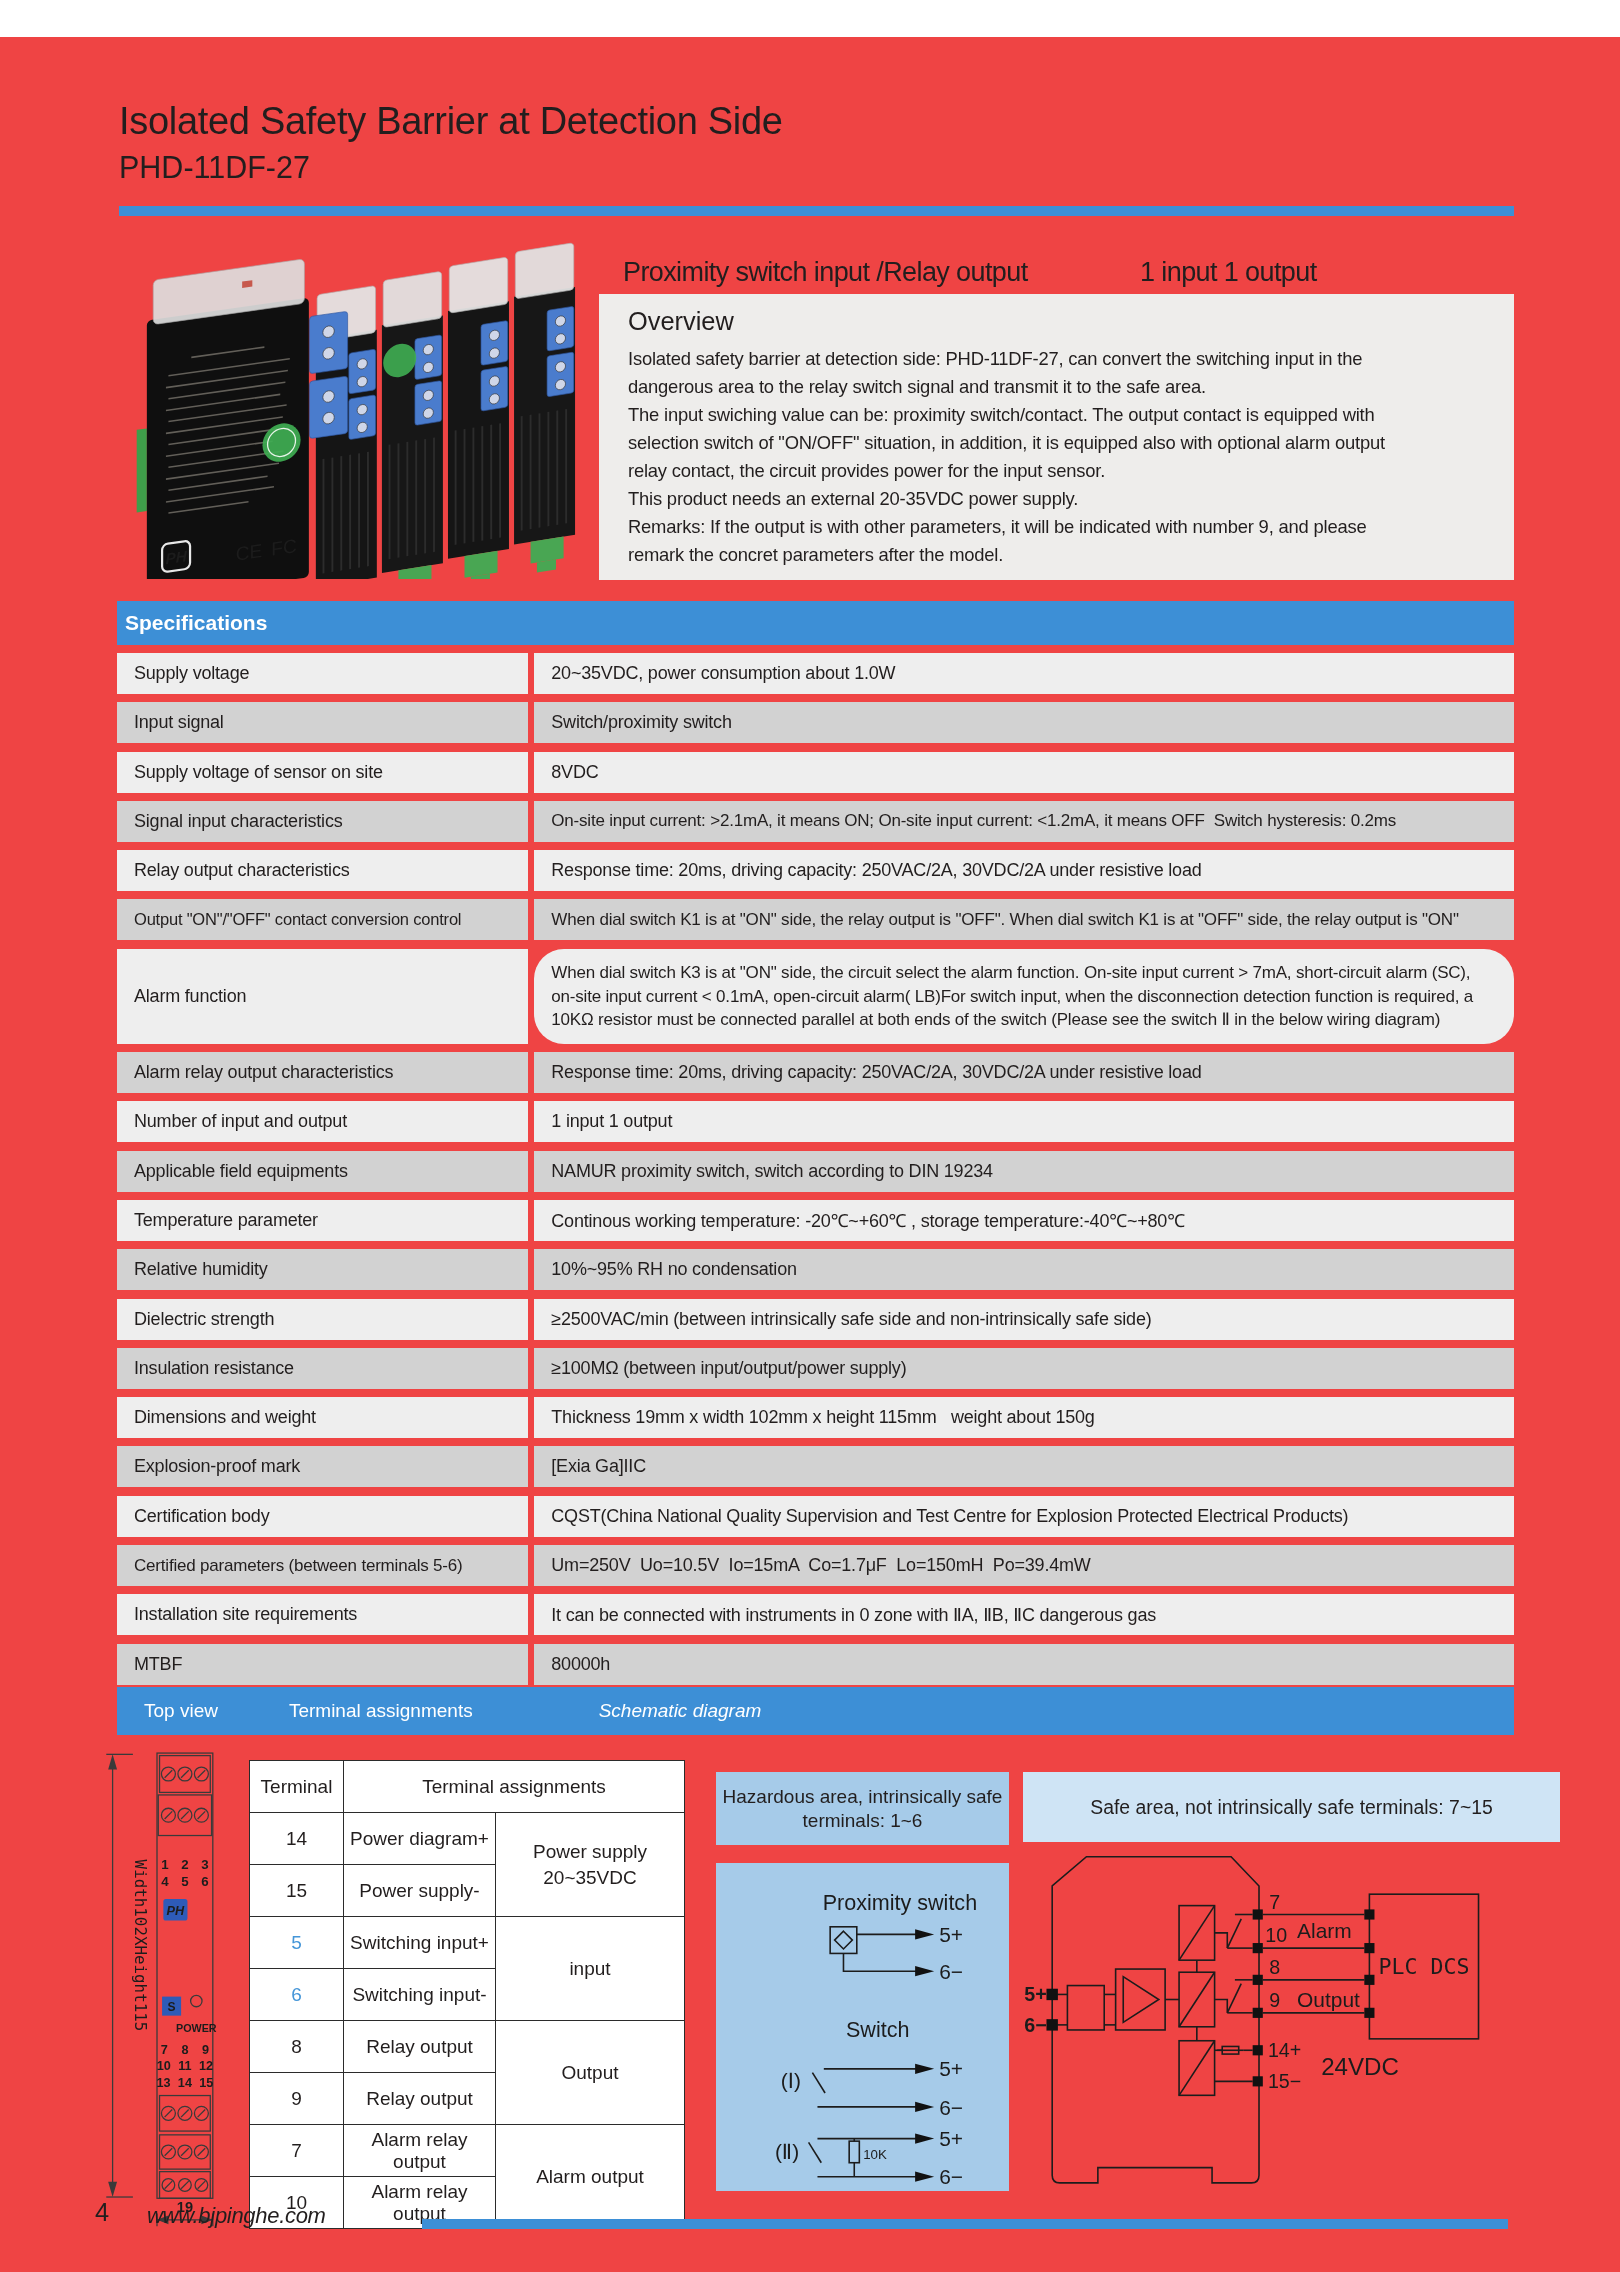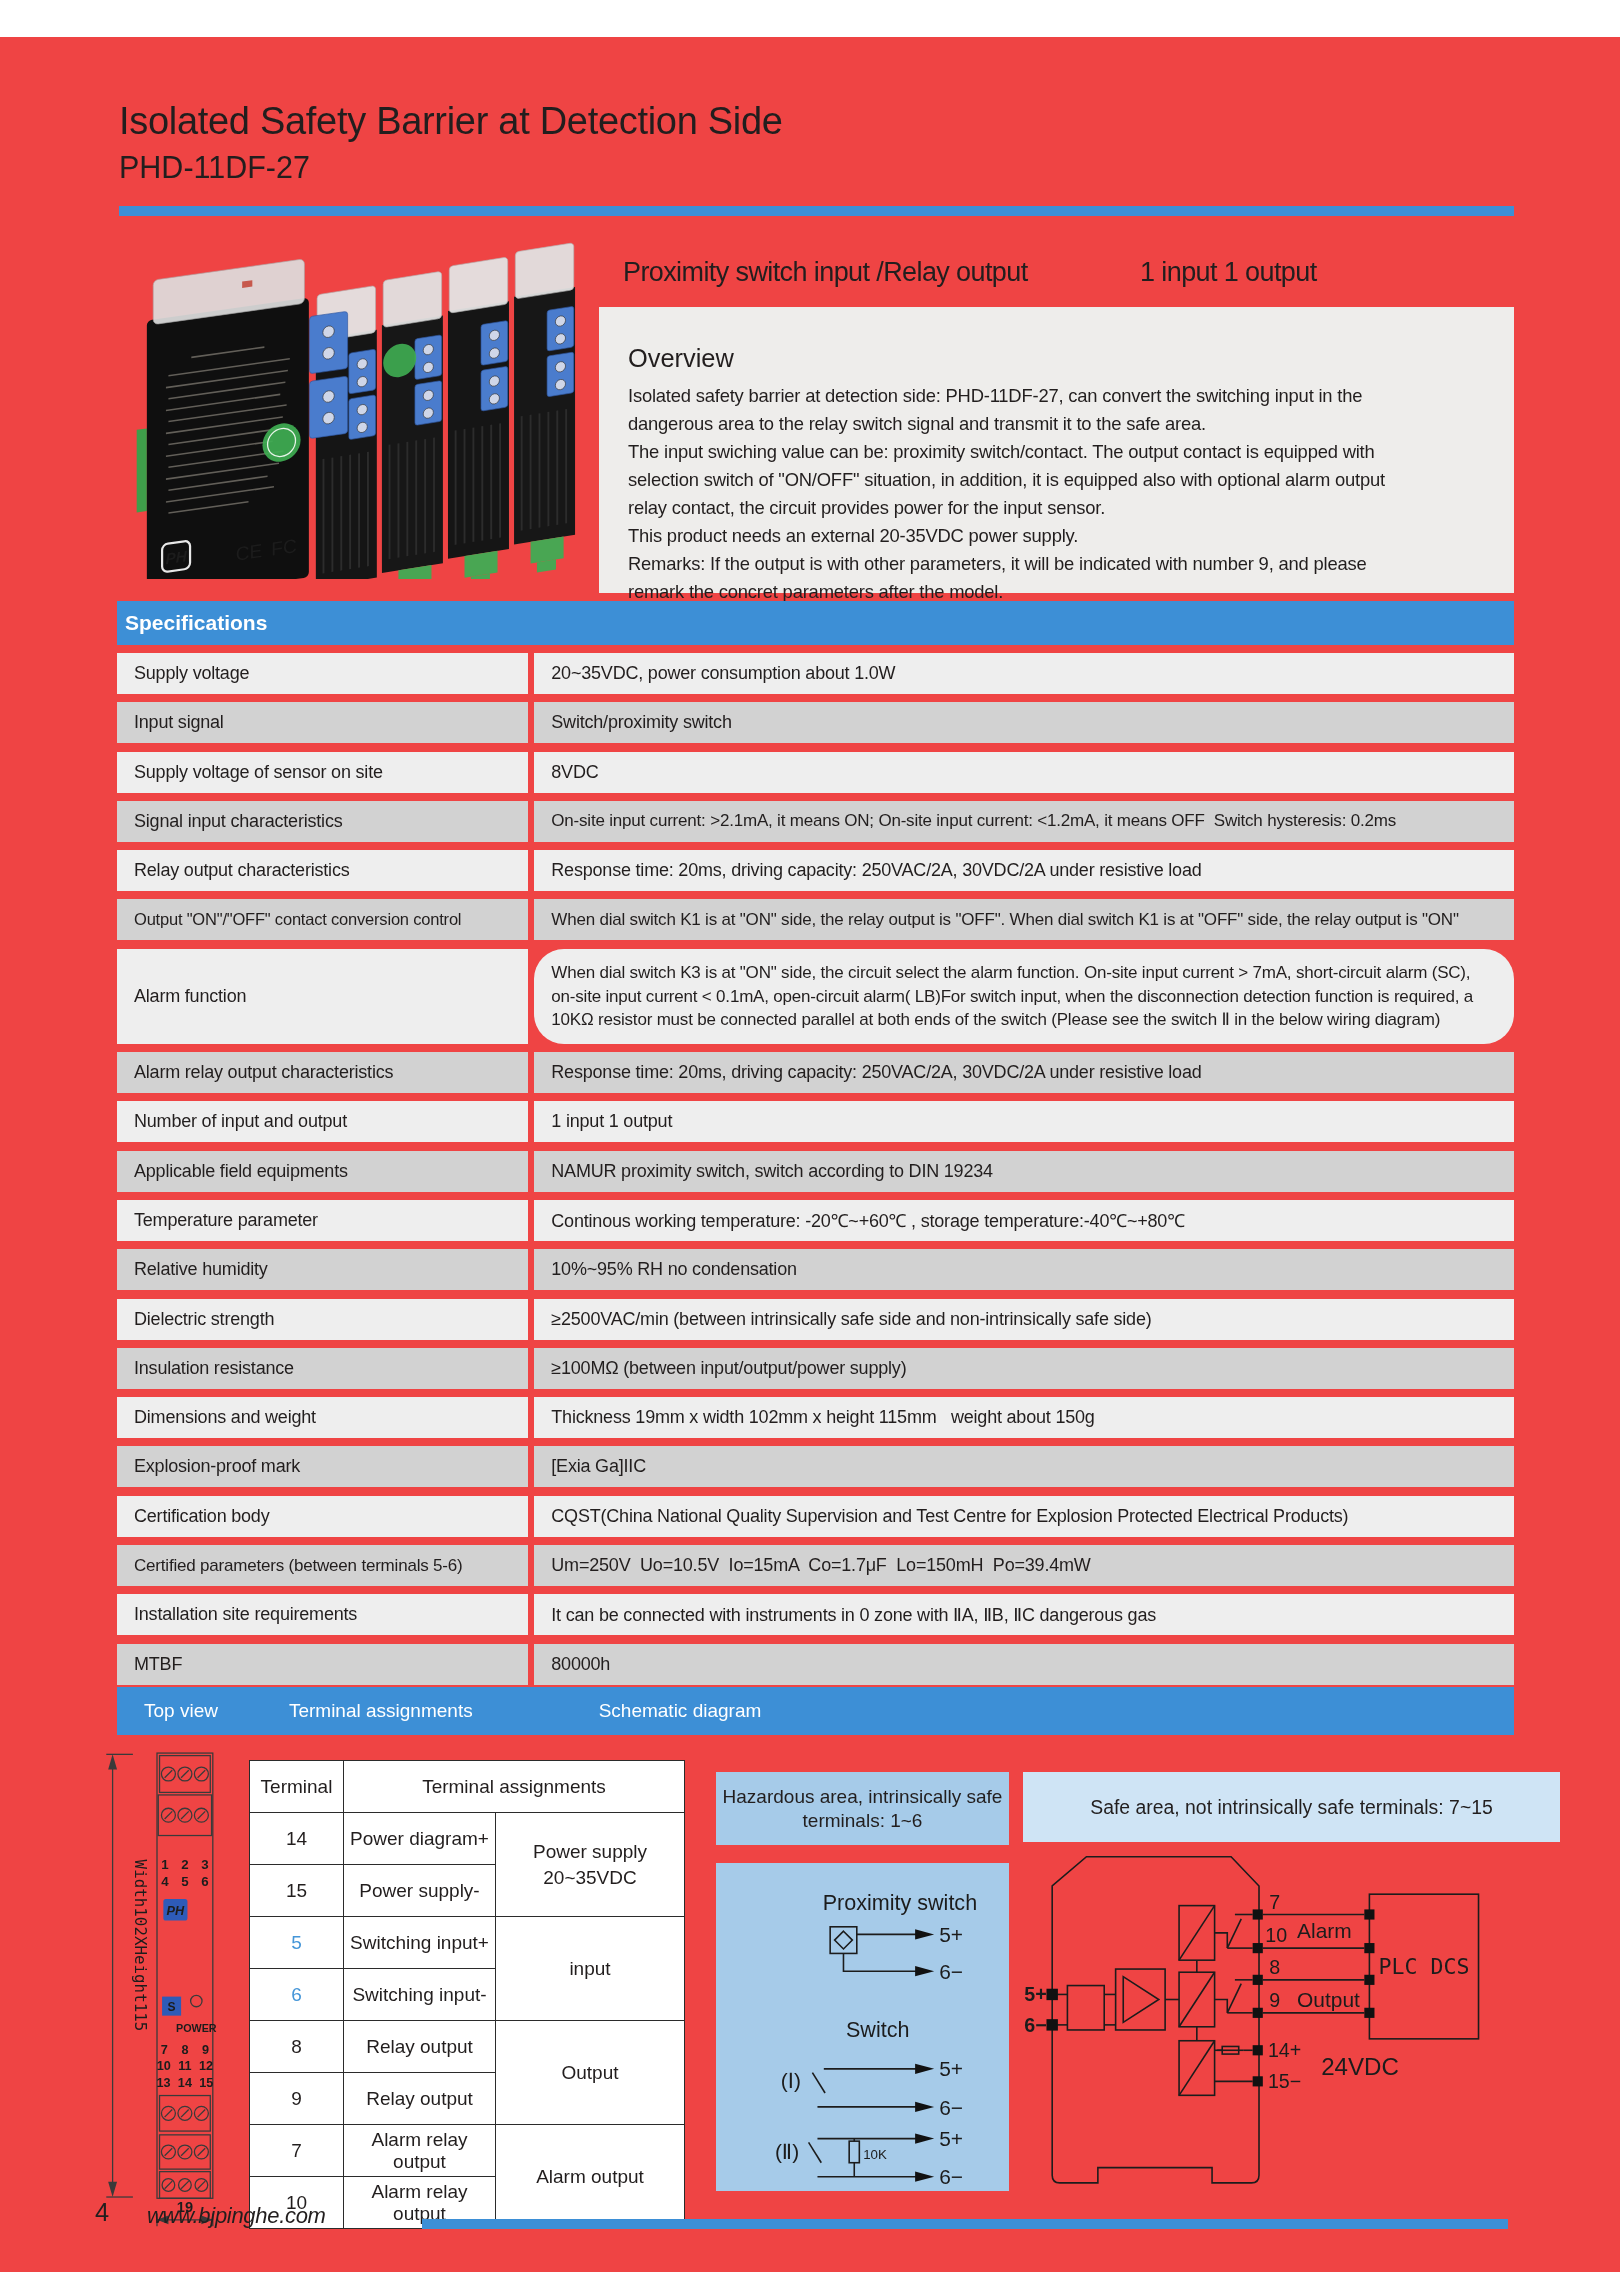--- a/index.html
+++ b/index.html
@@ -15,40 +15,40 @@
   }
   html,body{margin:0;padding:0;background:#ffffff;}
   .page{position:relative;width:1620px;height:2273px;background:#ef4444;
         font-family:"Liberation Sans",sans-serif;color:var(--ink);overflow:hidden;margin-top:37px;}
   .abs{position:absolute;}
   .title{left:119px;top:63px;font-size:38px;letter-spacing:-0.3px;}
   .model{left:119px;top:113px;font-size:30.5px;}
   .rule{left:119px;top:169px;width:1395px;height:9.5px;background:var(--accent);}
   .intro-left{left:623px;top:220px;font-size:27px;letter-spacing:-0.6px;}
   .intro-right{left:1140px;top:220px;font-size:27px;letter-spacing:-0.6px;}
-  .overview{left:599px;top:270px;width:915px;height:286px;background:#eeedeb;
-            box-sizing:border-box;padding:37px 29px;}
+  .overview{left:599px;top:257px;width:915px;height:286px;background:#eeedeb;
+            box-sizing:border-box;padding:13px 29px;}
   .overview .ov-title{font-size:25.4px;margin:0 0 9px 0;font-weight:400;}
   .ov-line{font-size:18.4px;line-height:28px;letter-spacing:-0.2px;white-space:nowrap;}
   .spec-bar{left:117px;top:564px;width:1397px;height:44px;background:var(--accent);
             color:#fff;font-size:21px;font-weight:600;display:flex;align-items:center;
             padding-left:8px;box-sizing:border-box;}
   .spec-rows{left:117px;top:616px;width:1397px;}
   .srow{display:flex;margin-bottom:8.3px;}
   .srow .lbl{width:411px;box-sizing:border-box;padding:0 6.3px 0 17px;display:flex;
              align-items:center;font-size:18px;min-height:41px;white-space:nowrap;letter-spacing:-0.2px;}
   .srow .val{flex:1;margin-left:6.3px;box-sizing:border-box;padding:3.8px 15.2px 3.8px 17px;display:flex;
              align-items:center;font-size:18px;min-height:41px;white-space:pre-wrap;letter-spacing:-0.2px;}
   .srow.light .lbl,.srow.light .val{background:var(--rowL);}
   .srow.dark .lbl,.srow.dark .val{background:var(--rowD);}
   .srow.tight .val{font-size:17px;}
   .srow.tall .val{font-size:17px;line-height:23.5px;min-height:95px;border-radius:30px;}
   .tabs{left:117px;top:1650px;width:1397px;height:48px;background:var(--accent);
         display:flex;align-items:center;color:#fff;font-size:19px;}
-  .tab1{margin-left:27px;} .tab2{margin-left:71px;} .tab3{margin-left:126px;}
+  .tab1{margin-left:27px;} .tab2{margin-left:71px;} .tab3{margin-left:126px;font-style:italic;}
   table.tt{left:249px;top:1723px;width:435px;border-collapse:collapse;table-layout:fixed;
            font-size:19px;background:#fff;}
   .tt th,.tt td{border:1.3px solid #2b2b2b;height:51px;text-align:center;font-weight:400;padding:0;
                 overflow:hidden;}
   .tt th{font-size:19px;}
   .tt td.num.blue{color:var(--blue-num);}
   .tt .grp div{line-height:25.4px;}
   .hz-head{left:716px;top:1735px;width:293px;height:73px;background:var(--haz);
            display:flex;flex-direction:column;justify-content:center;align-items:center;
            font-size:19px;line-height:24px;}

